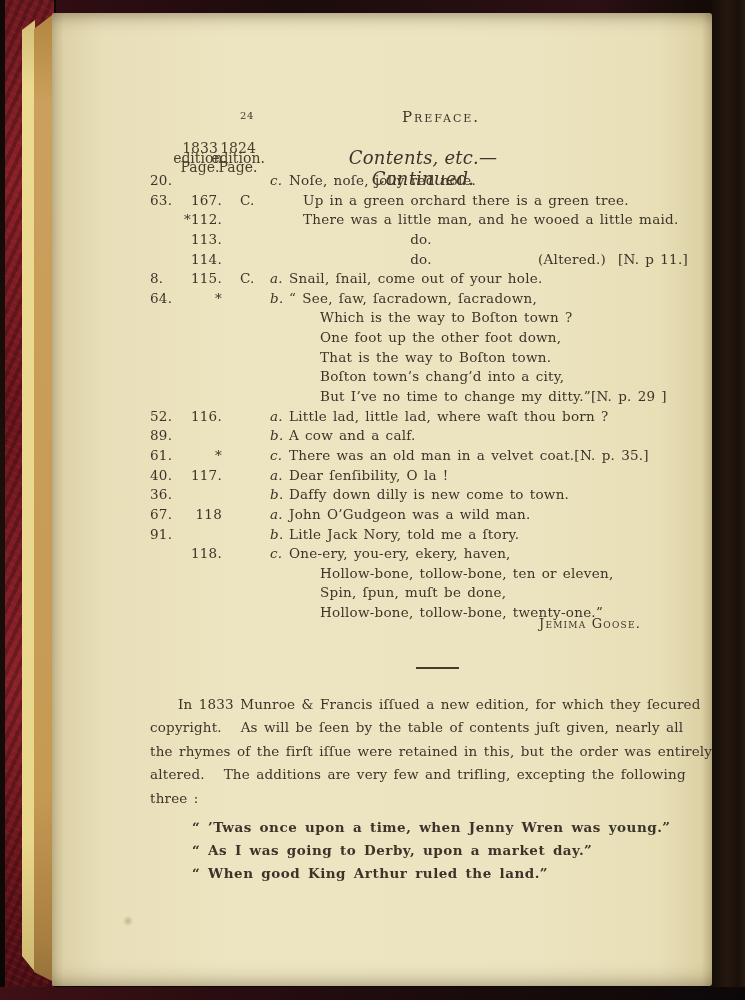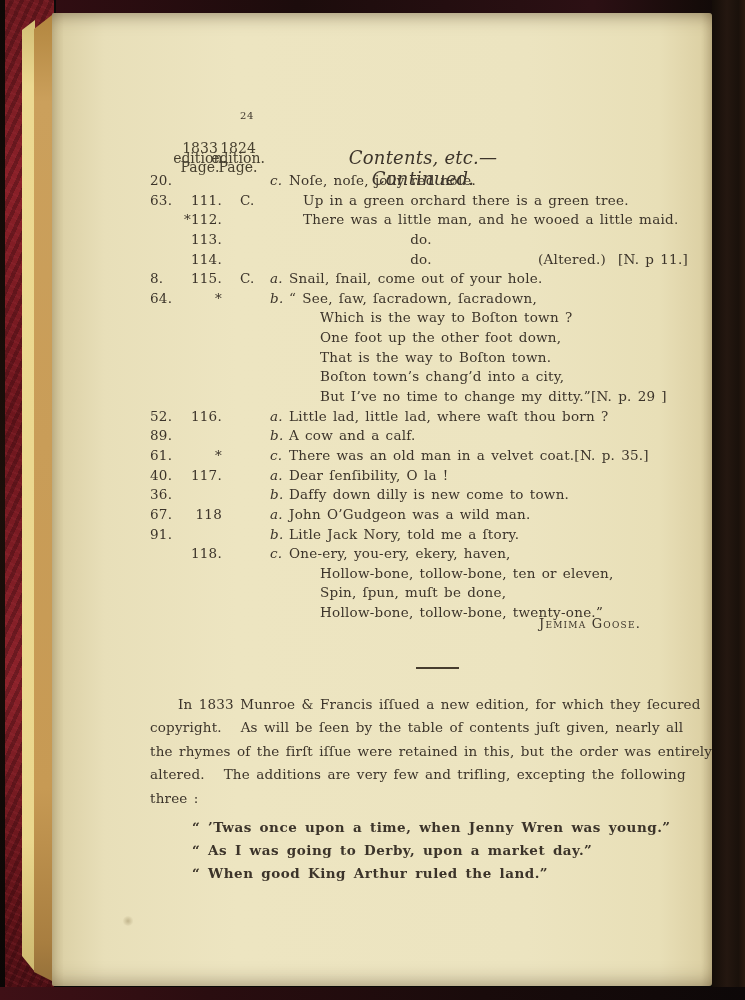--- a/index.html
+++ b/index.html
@@ -87,20 +87,21 @@
 
 <div id="cover-left"></div>
 <div id="edge-left"></div>
 <div id="strip-yellow"></div>
 <div id="strip-tan"></div>
 <div id="strip-top"></div>
 <div id="side-right"></div>
 
 <div id="page">
   <div class="folio">24</div>
+  <div class="running-head">Preface.</div>
 
   <div class="ed-col c1833">
     <div>1833</div>
     <div>edition.</div>
     <div>Page.</div>
   </div>
   <div class="ed-col c1824">
     <div>1824</div>
     <div>edition.</div>
     <div>Page.</div>
@@ -111,21 +112,21 @@
   <div class="table" id="contents-table">
       <div class="row">
         <span class="c1">20.</span>
         <span class="c2"></span>
         <span class="c3"></span>
         <span class="l">c.</span>
         <span class="t">Noſe, noſe, jolly red noſe.</span>
       </div>
       <div class="row">
         <span class="c1">63.</span>
-        <span class="c2">111.</span>
+        <span class="c2">167.</span>
         <span class="c3">C.</span>
         <span class="l"></span>
         <span class="t nol">Up in a green orchard there is a green tree.</span>
       </div>
       <div class="row">
         <span class="c1"></span>
         <span class="c2">*112.</span>
         <span class="c3"></span>
         <span class="l"></span>
         <span class="t nol">There was a little man, and he wooed a little maid.</span>

